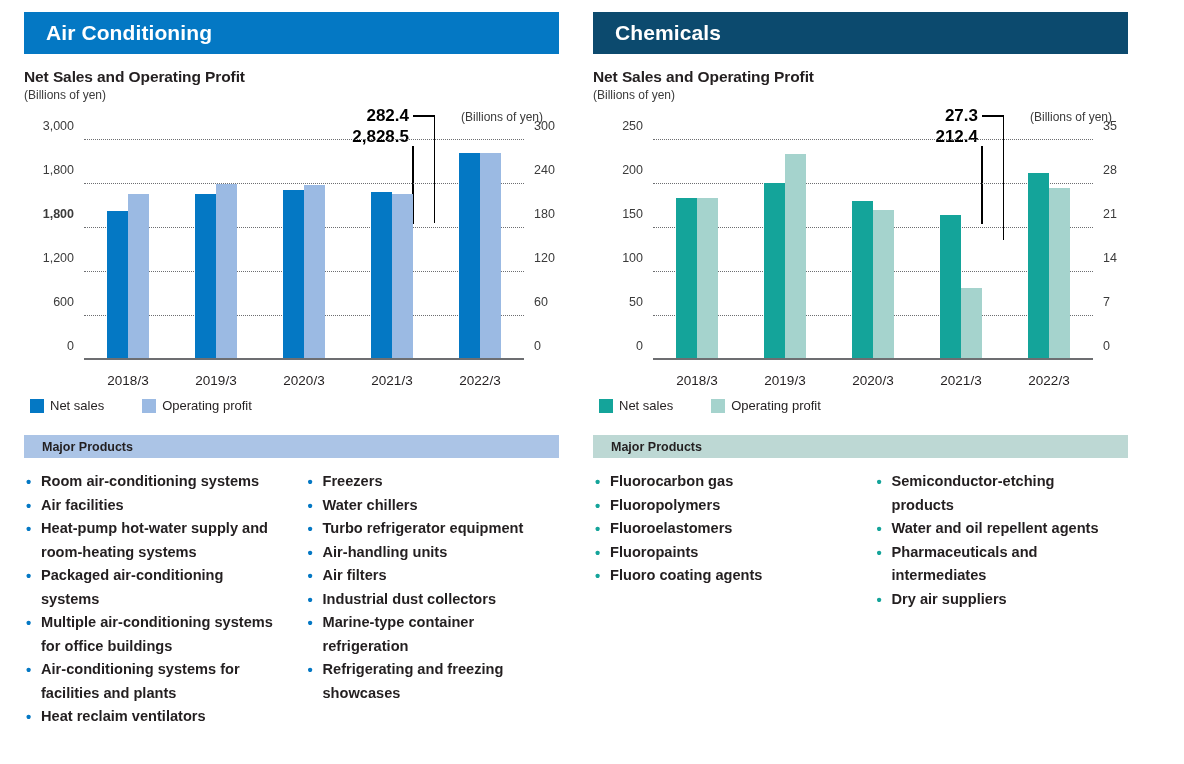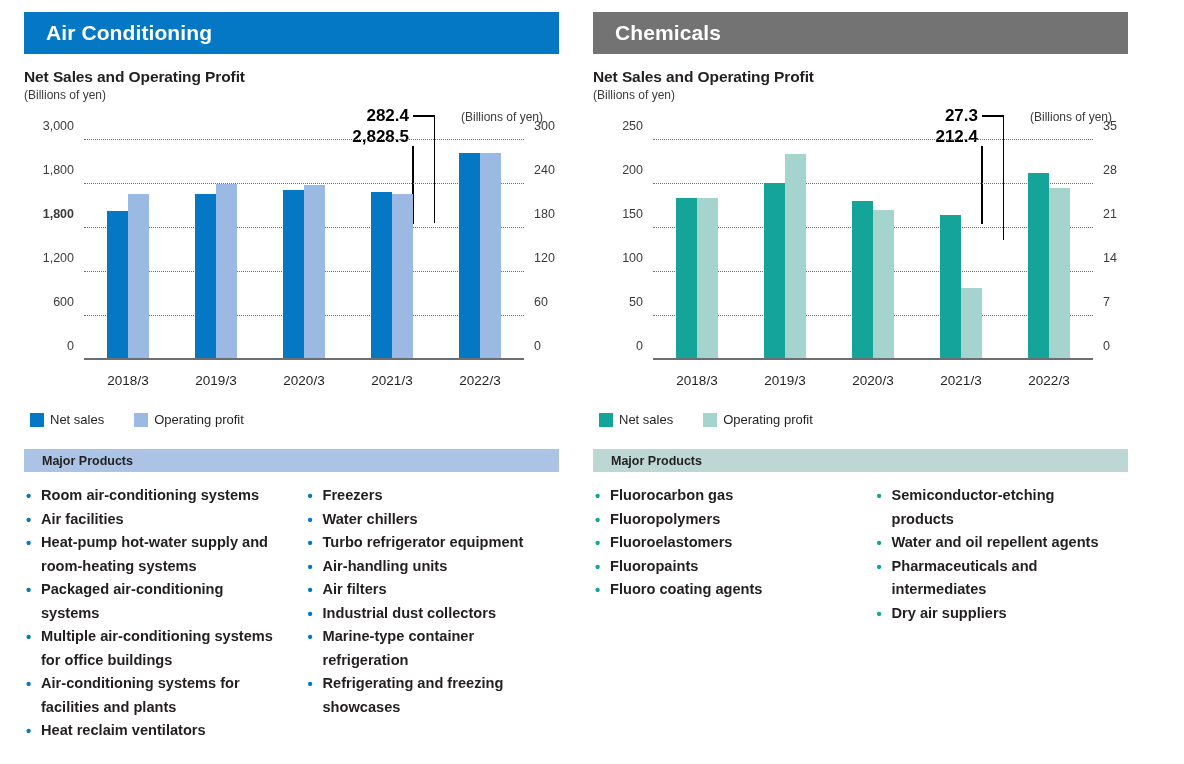--- a/index.html
+++ b/index.html
@@ -23,21 +23,21 @@
   .panel-header {
     height: 42px;
     display: flex; align-items: center;
     padding-left: 22px;
     color: #ffffff;
     font-size: 21px;
     font-weight: bold;
     letter-spacing: 0.1px;
   }
   .panel-header.blue { background: #0478c4; }
-  .panel-header.teal { background: #737373; }
+  .panel-header.teal { background: #0c4a6e; }
 
   
   .chart-title {
     font-size: 15.5px; font-weight: bold;
     margin: 14px 0 2px 0; color: #231f20;
     letter-spacing: -0.1px;
   }
   .unit-left { font-size: 12px; color: #3b3b3b; }
 
   .chart-area {
@@ -101,22 +101,22 @@
              pointer-events: none; }
   .callout-label {
     position: absolute;
     font-size: 17px; font-weight: bold; color: #000;
     white-space: nowrap; text-align: right;
   }
   .leader { position: absolute; background: #000; }
 
   
   .legend {
-    display: flex; align-items: center; gap: 16px;
-    margin-top: 16px; padding-left: 6px;
+    display: flex; align-items: center; gap: 24px;
+    margin-top: 2px; padding-left: 6px;
     font-size: 13px; color: #231f20;
   }
   .legend-item { display: flex; align-items: center; gap: 6px; margin-right: 14px; }
   .swatch { width: 14px; height: 14px; display: inline-block; }
 
   
   .mp-bar {
     margin-top: 22px;
     height: 23px;
     display: flex; align-items: center;

